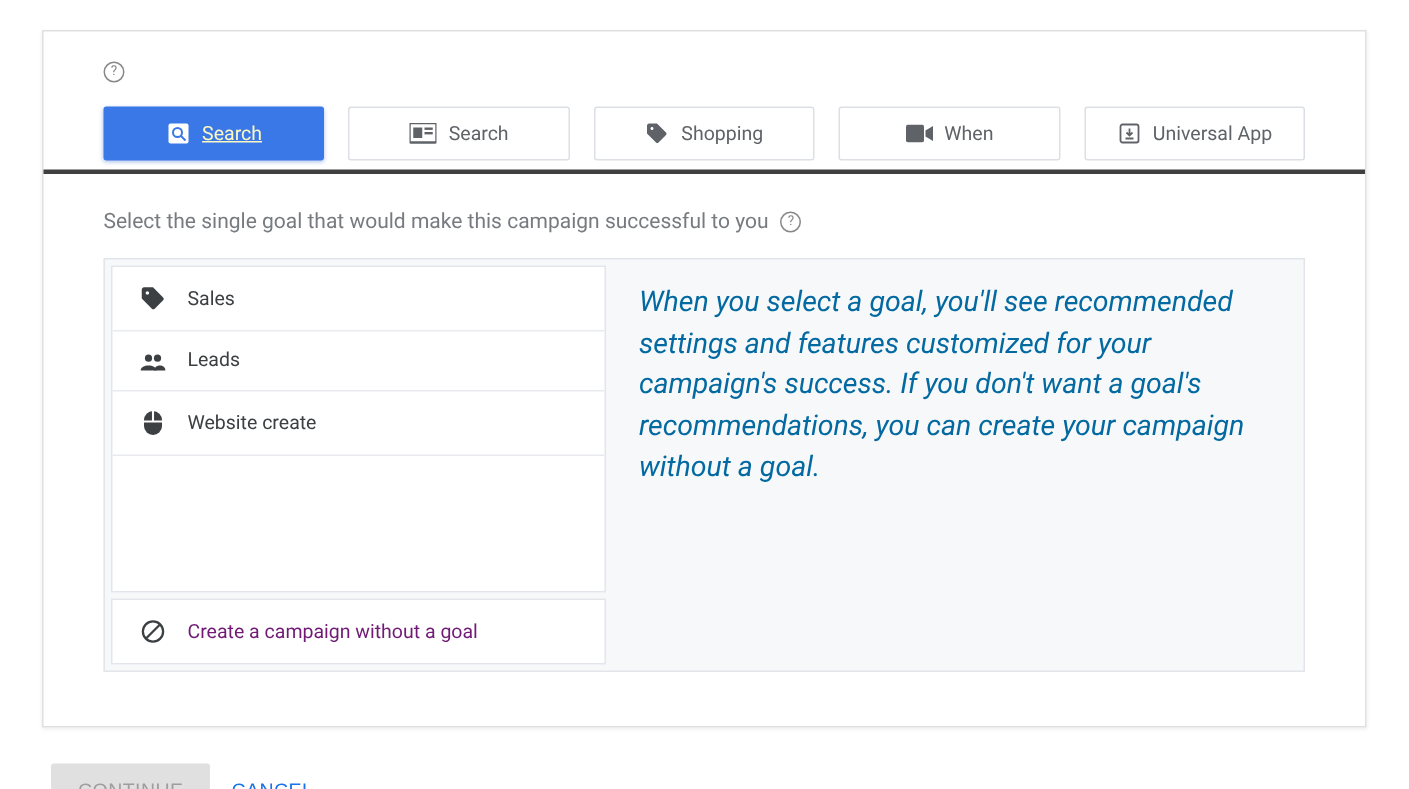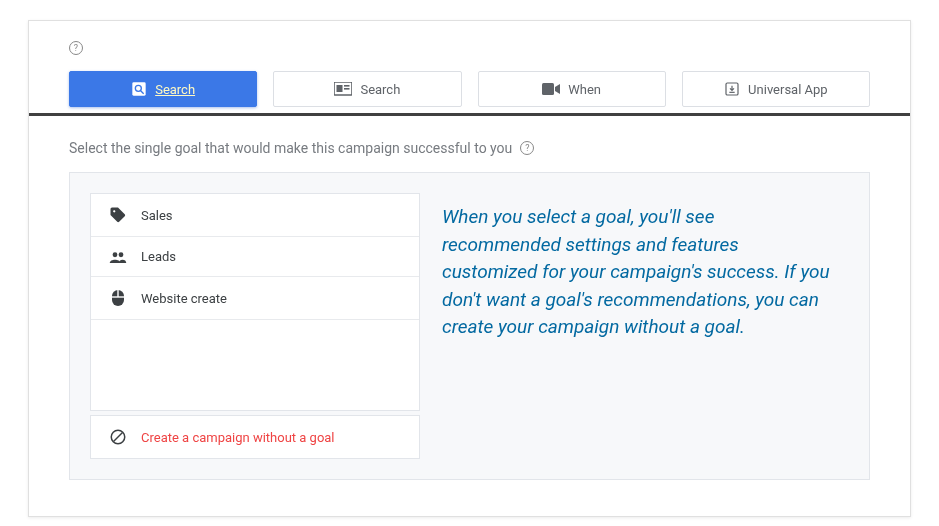--- a/index.html
+++ b/index.html
@@ -69,21 +69,21 @@
     .goal-section {
       border-top: 3px solid #404040;
       margin: 0 -40px;
       padding: 24px 40px 10px 40px;
     }
     .goal-panel {
       border: 1px solid #e2e5ea;
       background: #f7f8fa;
       display: flex;
       gap: 4px;
-      padding: 20px;
+      padding: 4px;
     }
     .goal-list-col {
       width: 330px;
       display: flex;
       flex-direction: column;
       gap: 4px;
     }
     .goal-list {
       background: #fff;
       border: 1px solid #e2e5ea;
@@ -101,21 +101,21 @@
     }
     .goal-item .item-icon { width:18px; display:inline-flex; justify-content:center; }
     .goal-no-goal {
       background: #fff;
       border: 1px solid #e2e5ea;
       display: flex;
       align-items: center;
       gap: 14px;
       padding: 12px 18px;
       font-size: 13px;
-      color: #ef4444;
+      color: #701a75;
       cursor: pointer;
     }
     .goal-desc {
       flex: 1;
       padding: 10px 14px 10px 18px;
       font-size: 19px;
       color: #0369a1;
       line-height: 1.45;
       font-style: italic;
     }
@@ -171,20 +171,28 @@
         <div class="tab">
           <span class="tab-icon">
             <svg width="18" height="14" viewBox="0 0 18 14">
                 <rect x="0" y="0" width="18" height="13" rx="1" fill="none" stroke="#5f6368" stroke-width="1.6"></rect>
                 <rect x="2.5" y="3" width="6" height="7" fill="#5f6368"></rect>
                 <rect x="10" y="3" width="5.5" height="1.6" fill="#5f6368"></rect>
                 <rect x="10" y="6" width="5.5" height="1.6" fill="#5f6368"></rect>
               </svg>
           </span>
           <span>Search</span>
+        </div>
+        <div class="tab">
+          <span class="tab-icon">
+            <svg width="16" height="16" viewBox="0 0 24 24">
+                <path fill="#5f6368" d="M21 11l-9-9H4c-1 0-2 1-2 2v8l9 9c.7.7 1.8.7 2.5 0l7.5-7.5c.7-.7.7-1.8 0-2.5zM7 8.5C6.2 8.5 5.5 7.8 5.5 7S6.2 5.5 7 5.5 8.5 6.2 8.5 7 7.8 8.5 7 8.5z"></path>
+              </svg>
+          </span>
+          <span>Shopping</span>
         </div>
         <div class="tab">
           <span class="tab-icon">
             <svg width="18" height="12" viewBox="0 0 18 12">
                 <rect x="0" y="0" width="12" height="12" rx="1.5" fill="#5f6368"></rect>
                 <path d="M13 4 L18 1 L18 11 L13 8 Z" fill="#5f6368"></path>
               </svg>
           </span>
           <span>When</span>
         </div>

